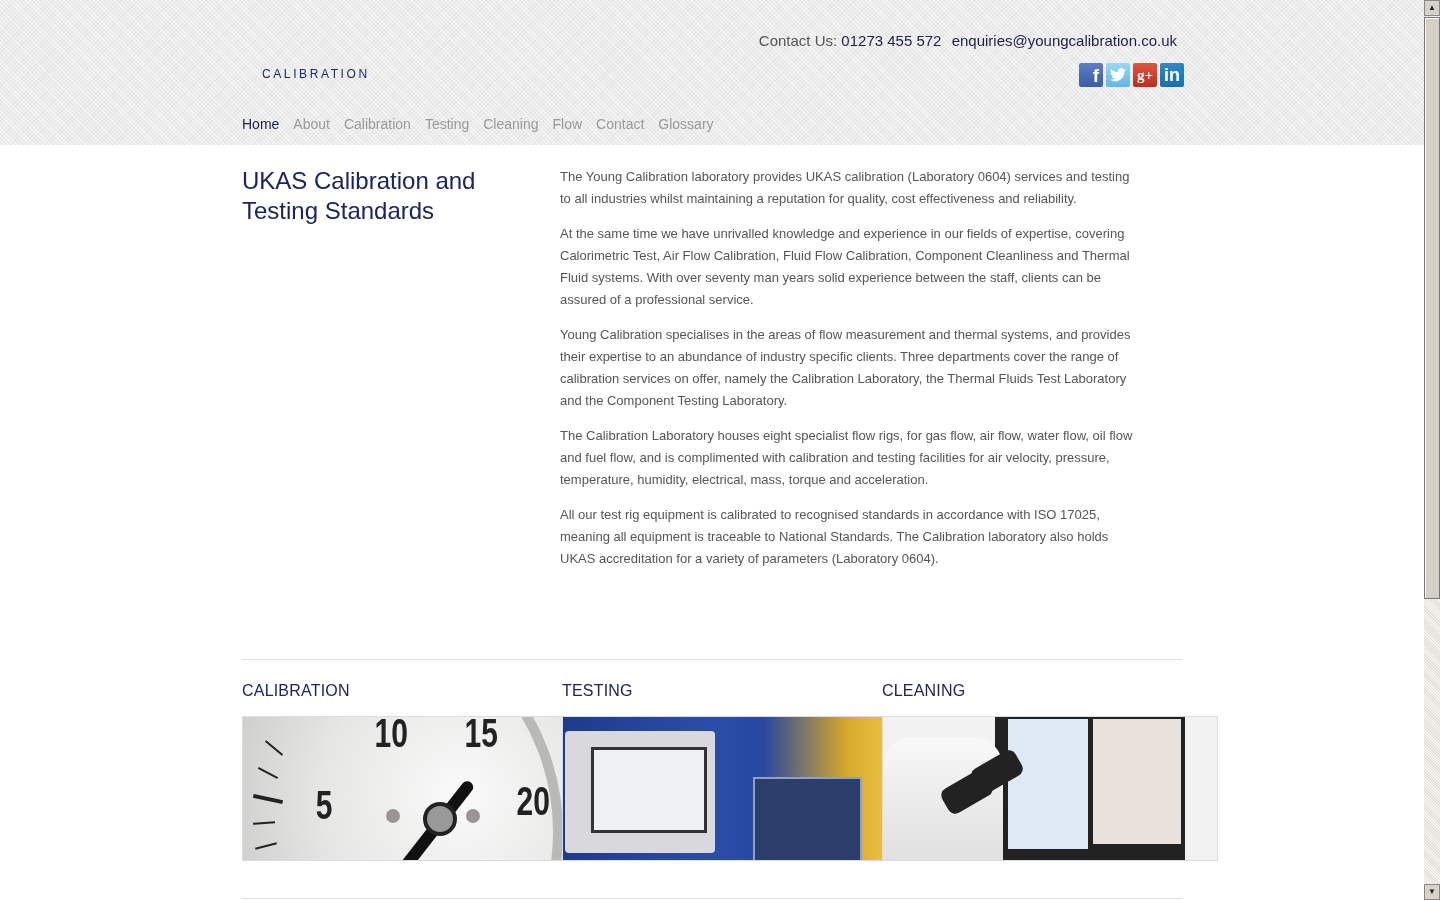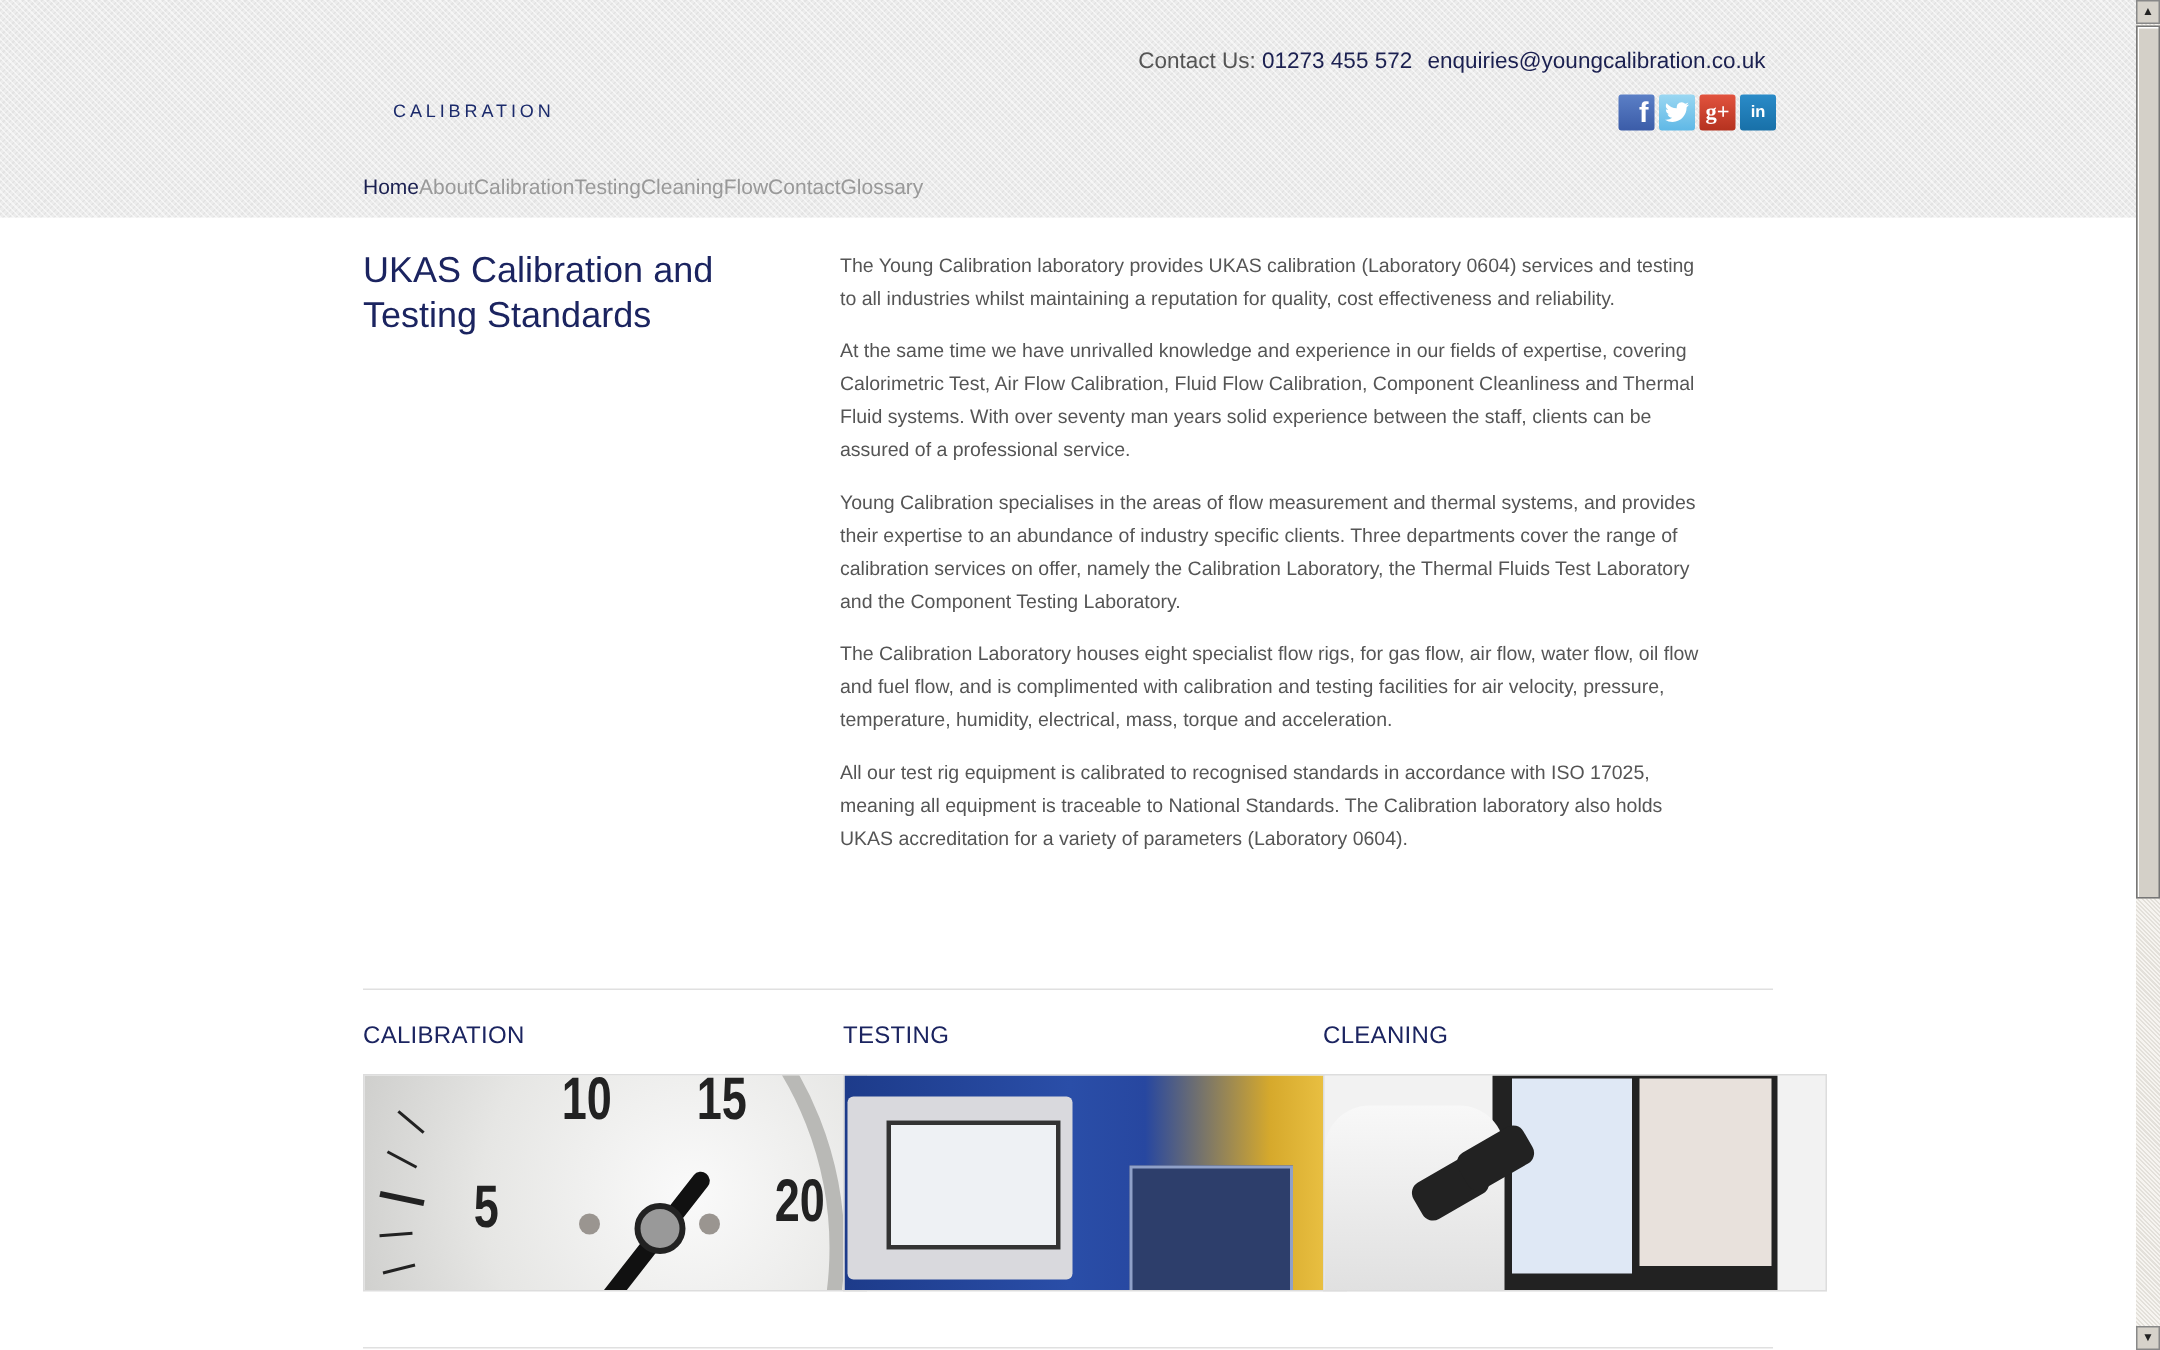--- a/index.html
+++ b/index.html
@@ -25,22 +25,22 @@
   }
   .contact { position:absolute; right:247px; top:32px; font-size:15px; color:#555; white-space:nowrap; }
   .contact .phone, .contact .email { color:#1b2050; }
   .contact .email { margin-left:6px; }
   .social { position:absolute; left:1079px; top:63px; display:flex; gap:3px; }
   .social .s { width:24px; height:24px; border-radius:2px; color:#fff; font-weight:bold;
     display:flex; align-items:center; justify-content:center; font-size:16px; box-sizing:border-box; }
   .s.fb { background:linear-gradient(#5b7fc6,#3b5ca8); font-size:19px; align-items:flex-end; justify-content:flex-end; padding-right:4px; }
   .s.tw { background:linear-gradient(#9ad7f2,#5fb8e6); font-size:14px; }
   .s.gp { background:linear-gradient(#e2533e,#b5321f); font-size:15px; font-family:"Liberation Serif", serif; }
-  .s.li { background:linear-gradient(#2a8bc8,#1870a8); font-size:11px; }
-  .nav { position:absolute; left:242px; top:116px; display:flex; font-size:14px; }
+  .s.li { background:linear-gradient(#2a8bc8,#1870a8); font-size:18px; }
+  .nav { position:absolute; left:242px; top:116px; display:flex; gap:14px; font-size:14px; }
   .nav a { color:#999; text-decoration:none; }
   .nav a.active { color:#1b2050; }
 
   .title { position:absolute; left:242px; top:166px; width:290px; font-size:24px; line-height:30px; color:#1b2460; margin:0; font-weight:normal; }
   .body-text { position:absolute; left:560px; top:166px; width:580px; font-size:13px; line-height:22px; color:#555; }
   .body-text p { margin:0 0 13px 0; }
 
   .rule { position:absolute; left:242px; width:940px; height:1px; background:#e0e0e0; }
   .feat { position:absolute; top:682px; width:300px; }
   .feat h3 { margin:0; font-size:16px; font-weight:normal; color:#1b2460; letter-spacing:0.2px; }

